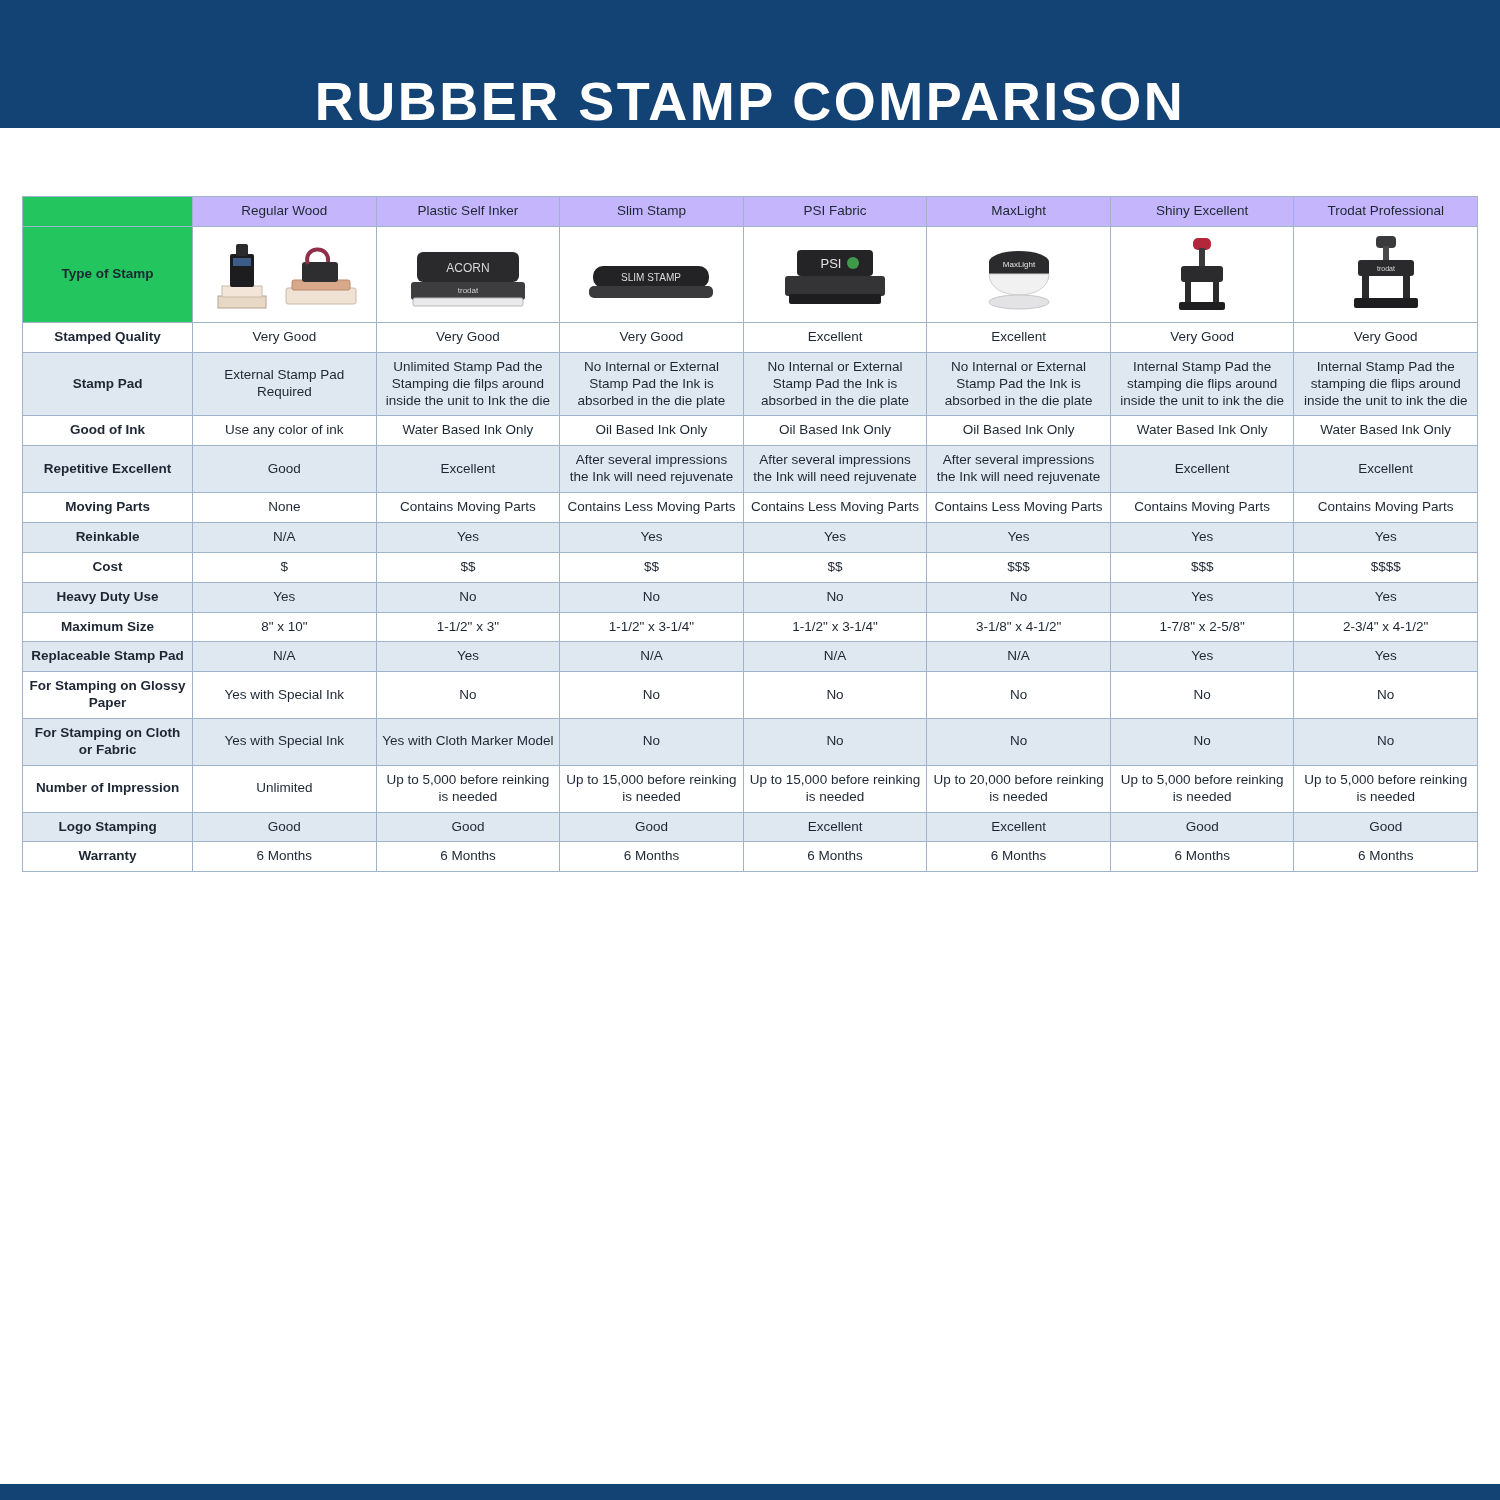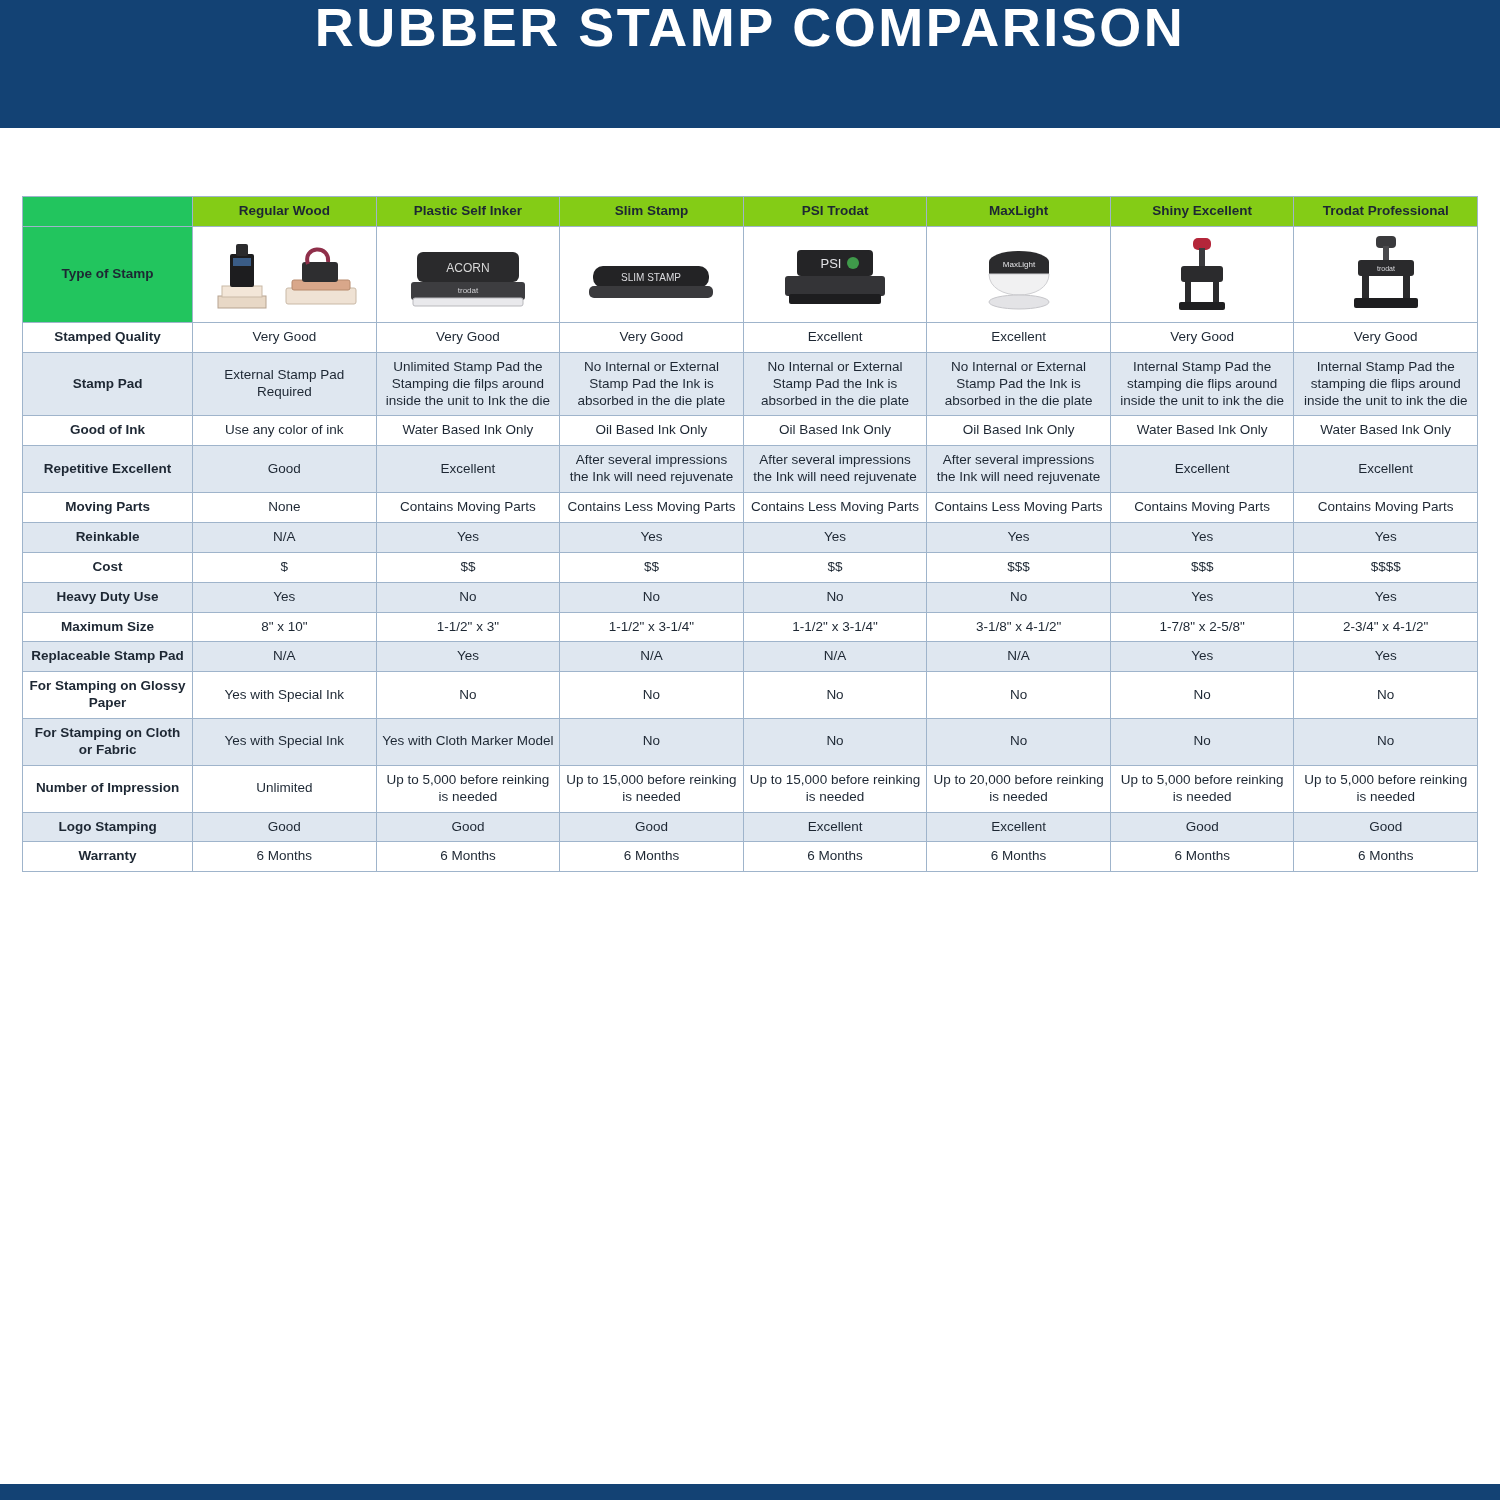--- a/index.html
+++ b/index.html
@@ -14,21 +14,21 @@
     width: 1500px; height: 1500px;
     background: #ffffff;
     overflow: hidden;
   }
   .banner {
     position: absolute;
     left: 0; top: 0;
     width: 1500px; height: 128px;
     background: #134274;
     display: flex;
-    align-items: flex-start;
+    align-items: flex-end;
     justify-content: center;
   }
   .banner-title {
     color: #ffffff;
     font-size: 54px;
     font-weight: bold;
     letter-spacing: 2.5px;
     text-align: center;
     line-height: 1;
     white-space: nowrap;
@@ -66,23 +66,23 @@
     background: #22c55e;
     color: #ffffff;
     text-align: left;
     font-weight: bold;
     font-size: 15px;
     padding-left: 14px;
     border: 1px solid #0f3560;
     line-height: 1.2;
   }
   th.colhdr {
-    background: #84cc16;
+    background: #c4b5fd;
     color: #152d49;
-    font-weight: bold;
+    font-weight: normal;
     font-size: 15.5px;
     height: 28px;
     padding: 4px 4px;
   }
   tr.alt td { background: #dfe7f0; }
   tr.norm td { background: #ffffff; }
   tr.imgrow td.imgcell { background: #ffffff; height: 96px; padding: 4px; }
 
   .stamp-art {
     display: flex;
@@ -113,21 +113,21 @@
           <col class="prod">
           <col class="prod">
           <col class="prod">
       </colgroup>
       <thead>
         <tr>
           <th class="rowhdr"></th>
           <th class="colhdr">Regular Wood</th>
           <th class="colhdr">Plastic Self Inker</th>
           <th class="colhdr">Slim Stamp</th>
-          <th class="colhdr">PSI Trodat</th>
+          <th class="colhdr">PSI Fabric</th>
           <th class="colhdr">MaxLight</th>
           <th class="colhdr">Shiny Excellent</th>
           <th class="colhdr">Trodat Professional</th>
         </tr>
       </thead>
       <tbody>
 
         <tr class="imgrow">
           <td class="rowhdr">Type of Stamp</td>
 

